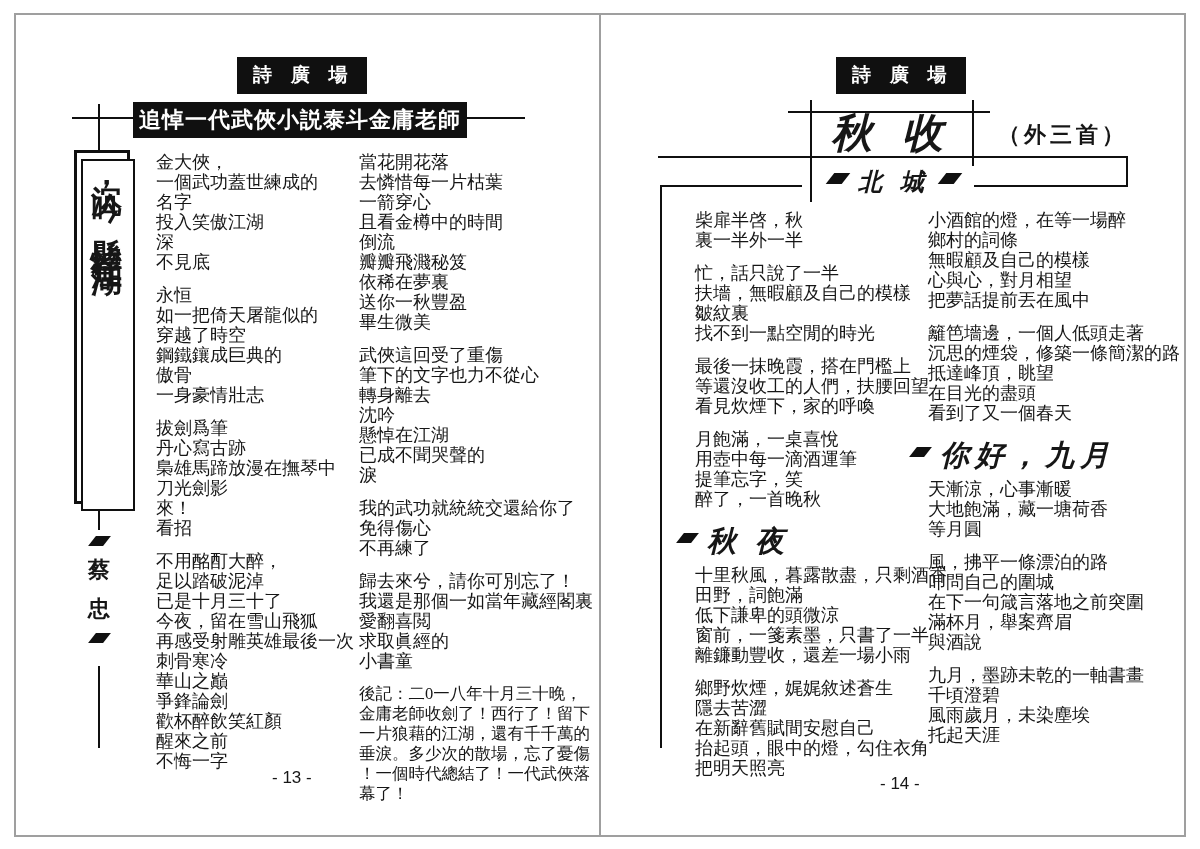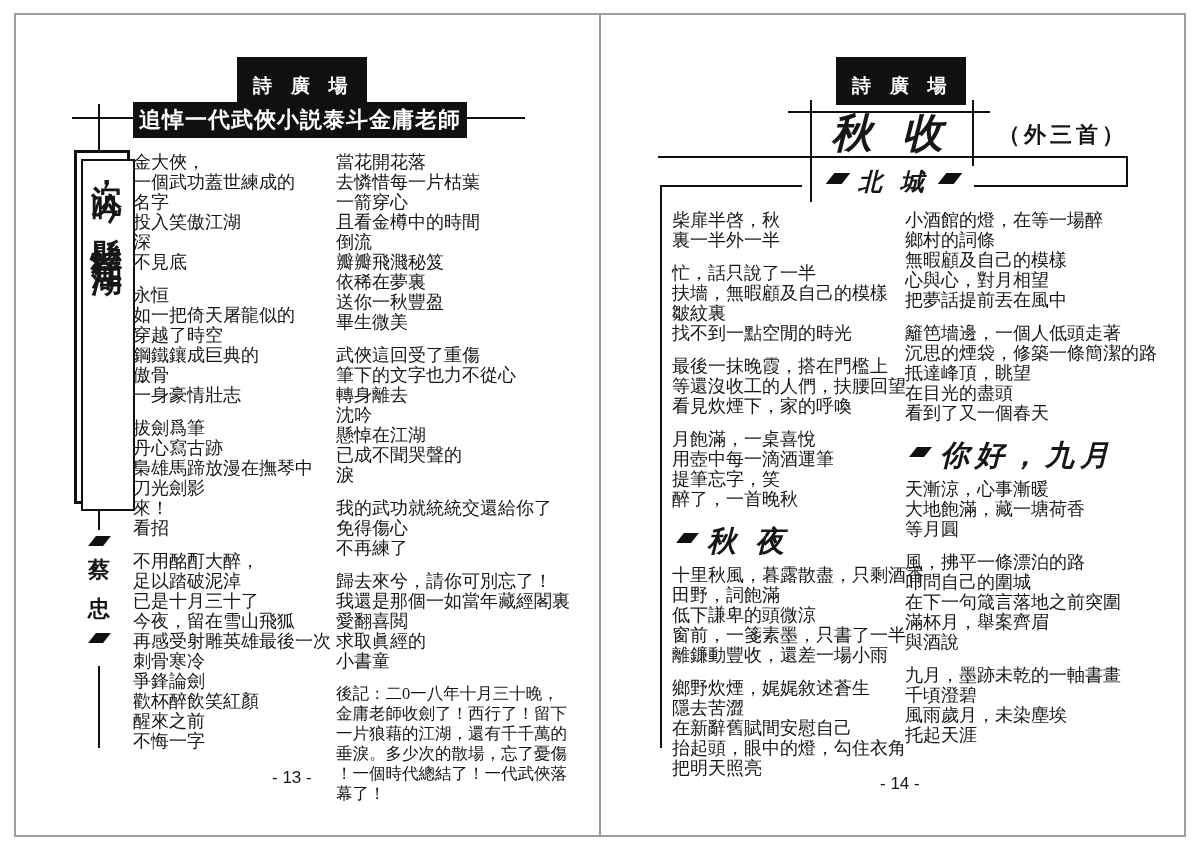--- a/index.html
+++ b/index.html
@@ -9,42 +9,42 @@
     overflow:hidden;
   }
   .spread-border{position:absolute;left:14px;top:13px;width:1168px;height:820px;
     border:2px solid #9f9f9f;}
   .center-divider{position:absolute;left:599px;top:13px;width:2px;height:824px;background:#9f9f9f;}
   .page{position:absolute;top:14px;height:820px;}
   #page-13{left:16px;width:582px;}
   #page-14{left:602px;width:578px;}
 
   .badge{position:absolute;background:#101010;color:#fff;
-    font-weight:bold;font-size:19px;letter-spacing:7px;padding:16px 12px 6px 16px;
+    font-weight:bold;font-size:19px;letter-spacing:7px;padding:5px 12px 6px 16px;
     font-family:"Liberation Serif","DejaVu Serif",serif;}
   .rule{position:absolute;background:#101010;}
 
   
   .title-bar{position:absolute;left:117px;top:88px;width:334px;height:36px;background:#101010;
     color:#fff;font-size:22px;font-weight:bold;text-align:center;line-height:36px;letter-spacing:1px;}
   .v-title-box{position:absolute;left:58px;top:136px;width:50px;height:348px;border:3px solid #101010;
     background:#fff;z-index:2;}
   .v-title-box::after{content:"";position:absolute;left:4px;top:6px;width:100%;height:100%;
     border:2px solid #101010;z-index:-1;background:#fff;}
   .v-title-text{writing-mode:vertical-rl;text-orientation:upright;font-weight:bold;
     font-family:"Liberation Sans","DejaVu Sans",sans-serif;
     font-size:31px;letter-spacing:7px;margin:8px auto 0 auto;display:block;text-align:center;width:100%;}
   .author-v{position:absolute;left:69px;top:516px;width:28px;display:flex;flex-direction:column;
     align-items:center;gap:9px;z-index:2;background:#fff;padding:6px 0;}
   .author-v .char{font-size:22px;font-weight:600;}
   .qmark{display:inline-block;width:15px;height:10px;background:#101010;transform:skewX(-38deg);}
   .sub-heading .qmark{margin-right:12px;vertical-align:8px;}
 
   .poem-col{position:absolute;font-size:18px;line-height:20px;}
-  .stanza{margin-bottom:13px;}
+  .stanza{margin-bottom:13px;margin-left:23px;}
   .line{white-space:pre;}
   .note{font-size:16.5px;line-height:20px;}
   .sub-heading{margin:22px 0 14px 8px;font-weight:bold;font-style:italic;font-size:29px;
     letter-spacing:6px;}
   .page-number{position:absolute;bottom:46px;font-size:17px;font-weight:normal;
     font-family:"Liberation Sans","DejaVu Sans",sans-serif;}
 
   
   .r-title{position:absolute;left:210px;top:92px;width:160px;text-align:center;
     font-size:41px;font-weight:bold;font-style:italic;letter-spacing:10px;}
@@ -106,20 +106,21 @@
         <div class="line">來！</div>
         <div class="line">看招</div>
       </div>
       <div class="stanza">
         <div class="line">不用酩酊大醉，</div>
         <div class="line">足以踏破泥淖</div>
         <div class="line">已是十月三十了</div>
         <div class="line">今夜，留在雪山飛狐</div>
         <div class="line">再感受射雕英雄最後一次</div>
         <div class="line">刺骨寒冷</div>
+        <div class="line">華山之巓</div>
         <div class="line">爭鋒論劍</div>
         <div class="line">歡杯醉飲笑紅顏</div>
         <div class="line">醒來之前</div>
         <div class="line">不悔一字</div>
       </div>
     </div>
 
   <div class="poem-col" style="left:320px;top:138px;width:250px;">
       <div class="stanza">
         <div class="line">當花開花落</div>

